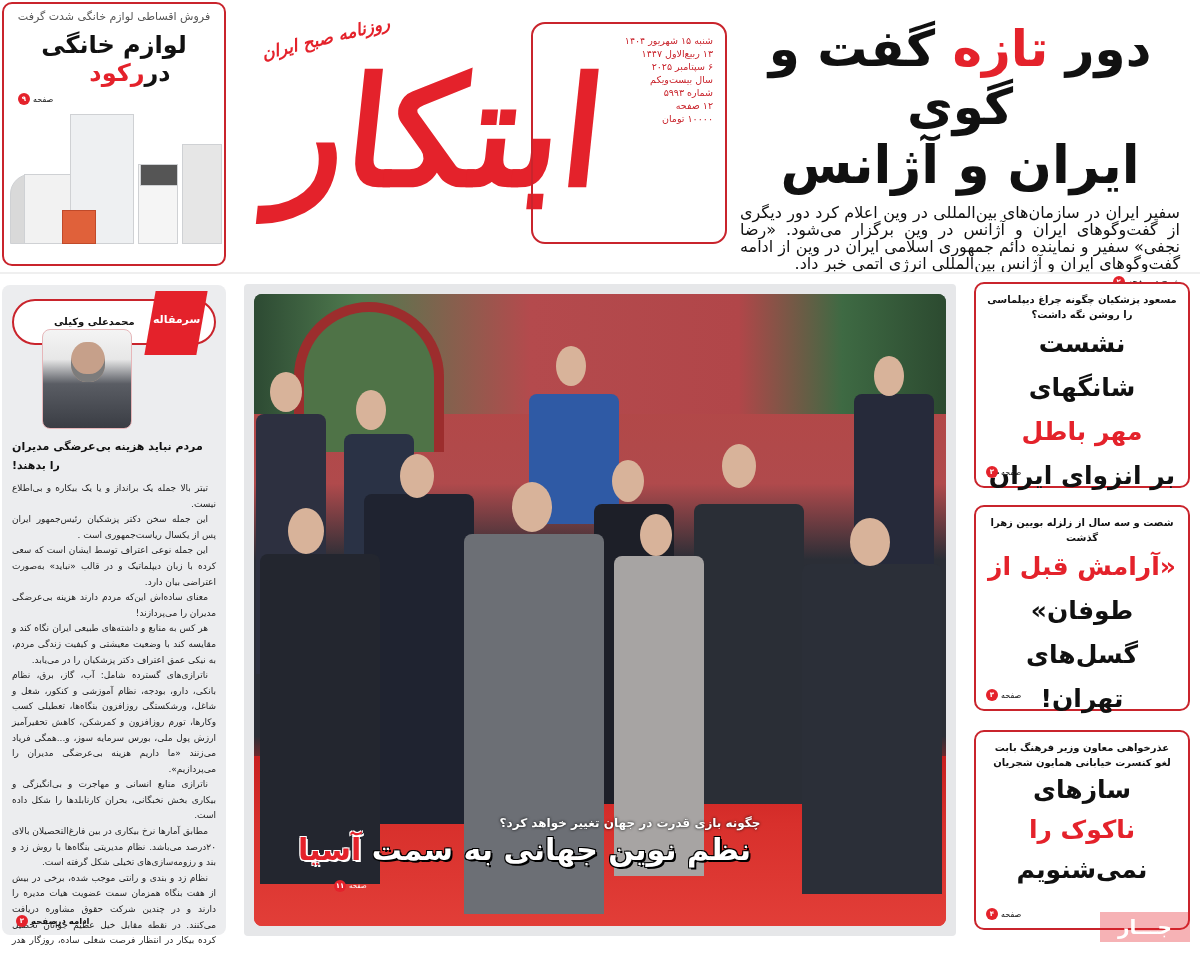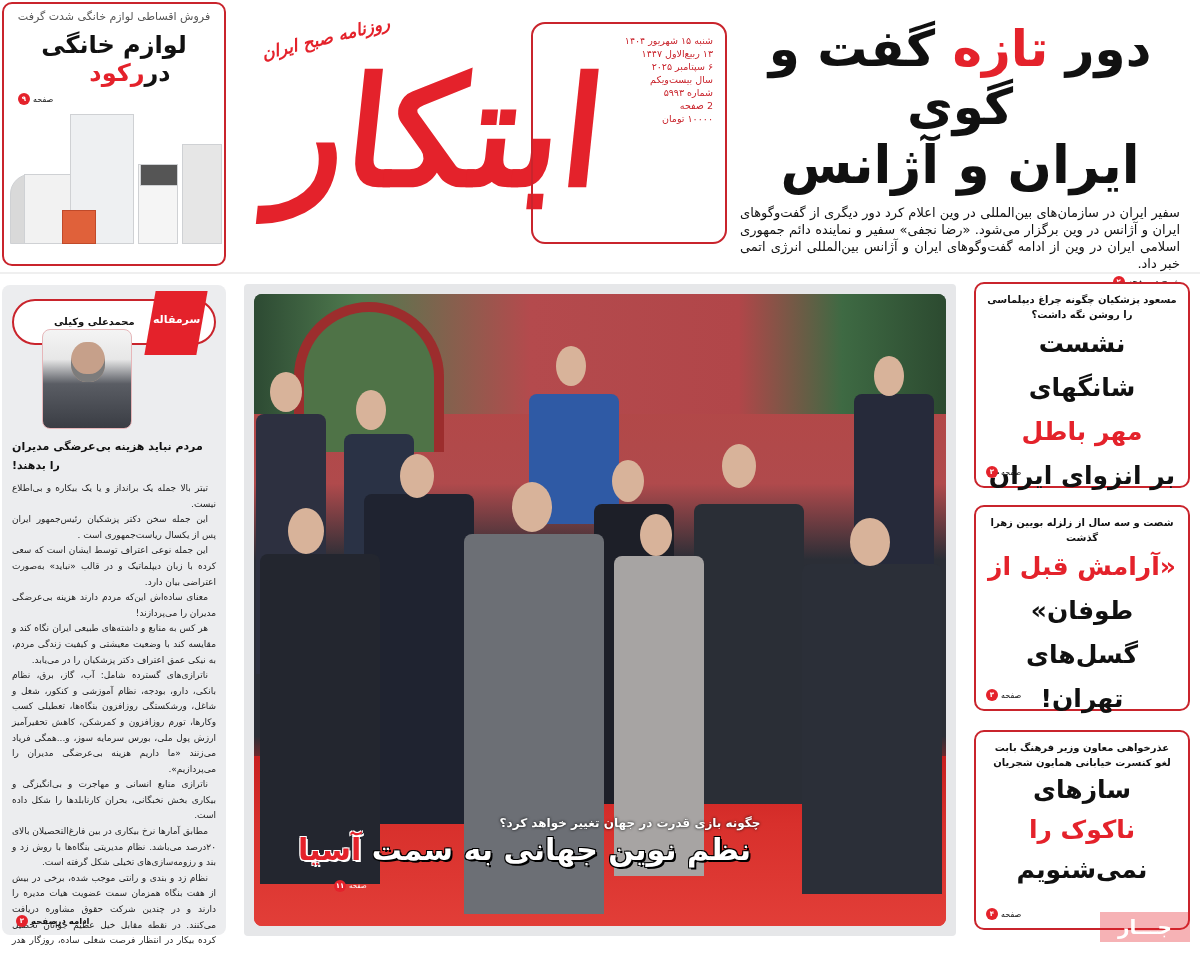--- a/index.html
+++ b/index.html
@@ -5,21 +5,21 @@
   * { box-sizing: border-box; margin: 0; padding: 0; }
   html, body { width: 1200px; height: 954px; background: #ffffff; overflow: hidden; }
   body { position: relative; font-family: "DejaVu Sans", sans-serif; direction: rtl; color: #111; }
 
   
   .lead { position: absolute; right: 20px; top: 0; width: 440px; height: 262px; text-align: center; }
   .lead .kicker { font-size: 15px; font-weight: bold; margin-top: 4px; }
   .lead .h1 { font-family: "DejaVu Sans", sans-serif; font-weight: 900; font-size: 50px; line-height: 58px; letter-spacing: -1px; margin-top: 20px; }
   .lead .h1 .red { color: #e4222b; }
   .lead .h1 .line2 { display:block; font-size: 52px; }
-  .lead .body { font-size: 13px; line-height: 17px; text-align: justify; margin-top: 10px; padding-left: 0; }
+  .lead .body { font-size: 16px; line-height: 17px; text-align: justify; margin-top: 10px; padding-left: 0; }
   .lead .more { font-size: 9px; text-align: left; margin-top: 4px; display: flex; align-items: center; justify-content: flex-end; gap: 3px; direction: ltr; }
 
   .pgdot { display:inline-block; width: 12px; height: 12px; border-radius: 50%; background: #e4222b; color: #fff; font-size: 7px; line-height: 12px; text-align:center; font-weight: bold; }
 
   
   .masthead { position: absolute; left: 250px; top: 16px; width: 470px; height: 240px; }
   .logo { position: absolute; left: 0; top: 8px; width: 270px; height: 235px; color: #e4222b; }
   .logo .word { position: absolute; left: 24px; top: 8px; font-family: "DejaVu Serif", serif; font-size: 150px; font-weight: bold; line-height: 200px; color: #e4222b; letter-spacing: -14px; transform: skewX(-6deg); }
   .logo .sub { position: absolute; left: 10px; top: 4px; font-size: 17px; font-weight: bold; color: #e4222b; transform: rotate(-14deg); font-style: italic; }
   .infobox { position: absolute; left: 268px; top: 6px; width: 196px; height: 222px; border: 2px solid #c9242c; border-radius: 14px; padding: 10px 12px; margin-left: 13px; }
@@ -98,21 +98,21 @@
   <div class="logo">
     <span class="sub">روزنامه صبح ایران</span>
     <span class="word">ابتکار</span>
   </div>
   <div class="infobox">
     <div>شنبه ۱۵ شهریور ۱۴۰۴</div>
     <div>۱۳ ربیع‌الاول ۱۴۴۷</div>
     <div>۶ سپتامبر ۲۰۲۵</div>
     <div>سال بیست‌ویکم</div>
     <div>شماره ۵۹۹۳</div>
-    <div>2 صفحه</div>
+    <div>۱۲ صفحه</div>
     <div>۱۰۰۰۰ تومان</div>
   </div>
 </div>
 
 <div class="lead">
   <div class="h1">
     <span>دور </span><span class="red">تازه</span><span> گفت و گوی</span>
     <span class="line2">ایران و آژانس</span>
   </div>
   <div class="body">سفیر ایران در سازمان‌های بین‌المللی در وین اعلام کرد دور دیگری از گفت‌وگوهای ایران و آژانس در وین برگزار می‌شود. «رضا نجفی» سفیر و نماینده دائم جمهوری اسلامی ایران در وین از ادامه گفت‌وگوهای ایران و آژانس بین‌المللی انرژی اتمی خبر داد.</div>

